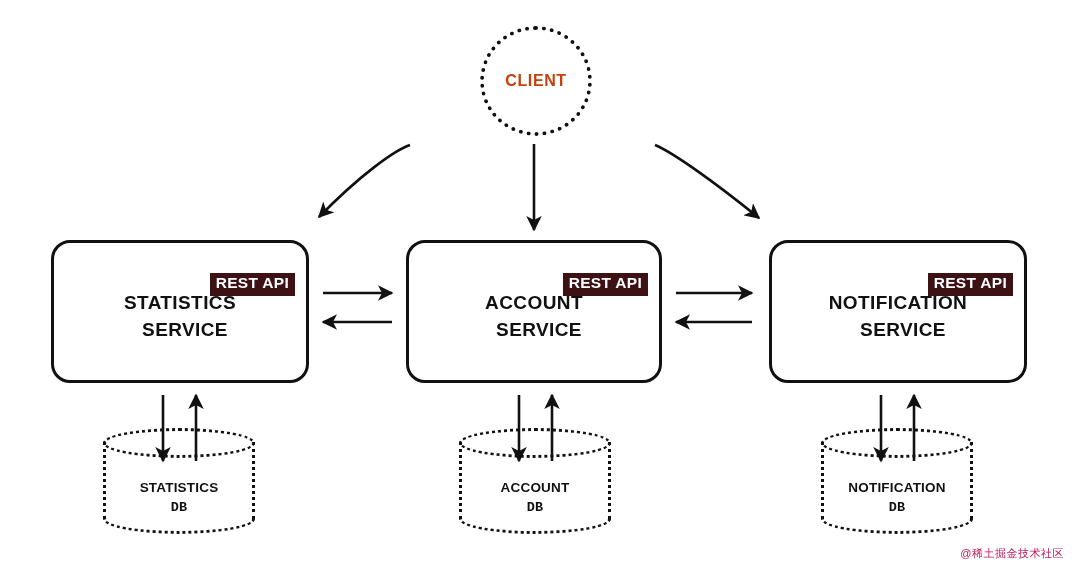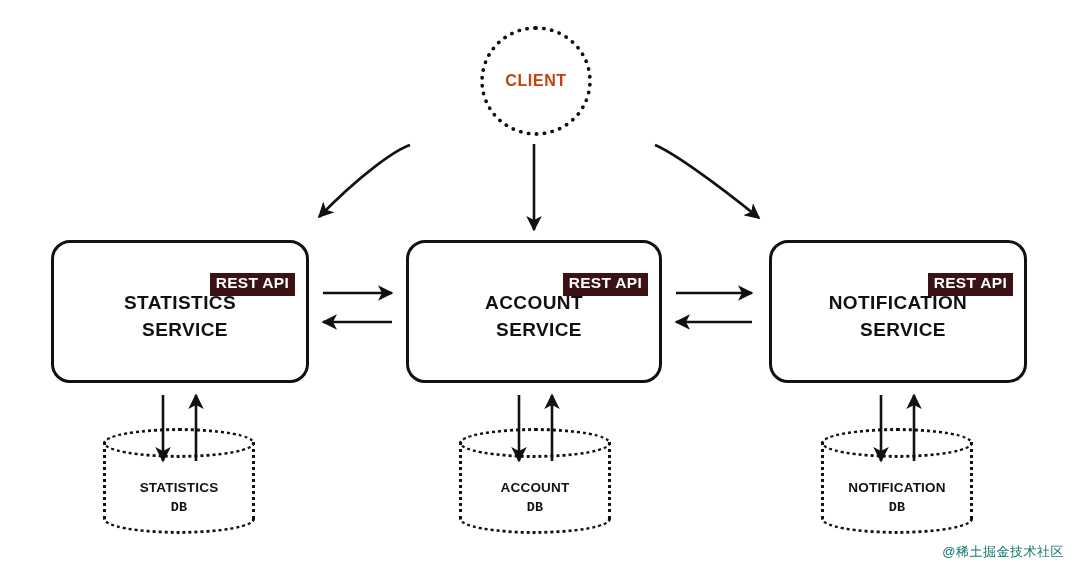--- a/index.html
+++ b/index.html
@@ -145,22 +145,22 @@
     line-height: 1.45;
     letter-spacing: 0.2px;
   }
   .db-label .ln2 { display: block; font-family: Liberation Mono, monospace; }
 
   
   .watermark {
     position: absolute;
     right: 16px;
     bottom: 10px;
-    font-size: 13px;
-    color: #0f766e;
+    font-size: 11px;
+    color: #be185d;
     letter-spacing: 0.5px;
     user-select: none;
   }
 </style>
 </head>
 <body>
 
 <div id="canvas">
 
   <svg id="vector-layer" viewBox="0 0 1080 571" xmlns="http://www.w3.org/2000/svg">

